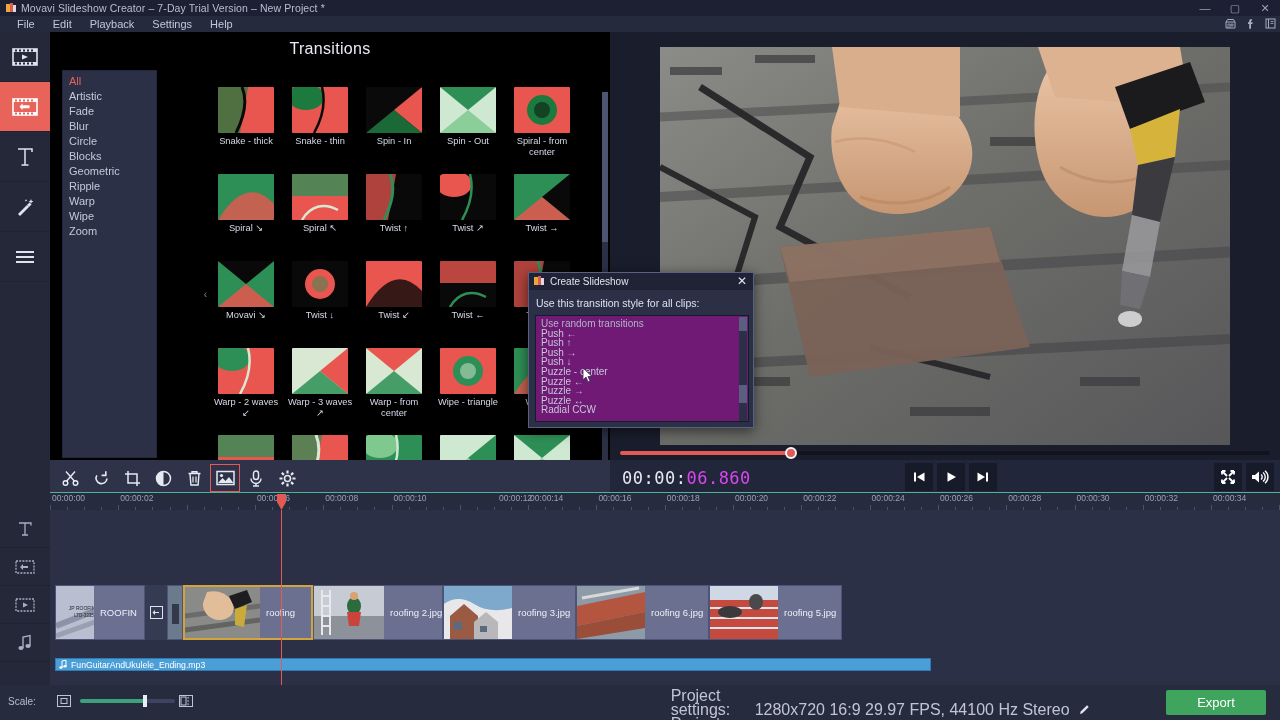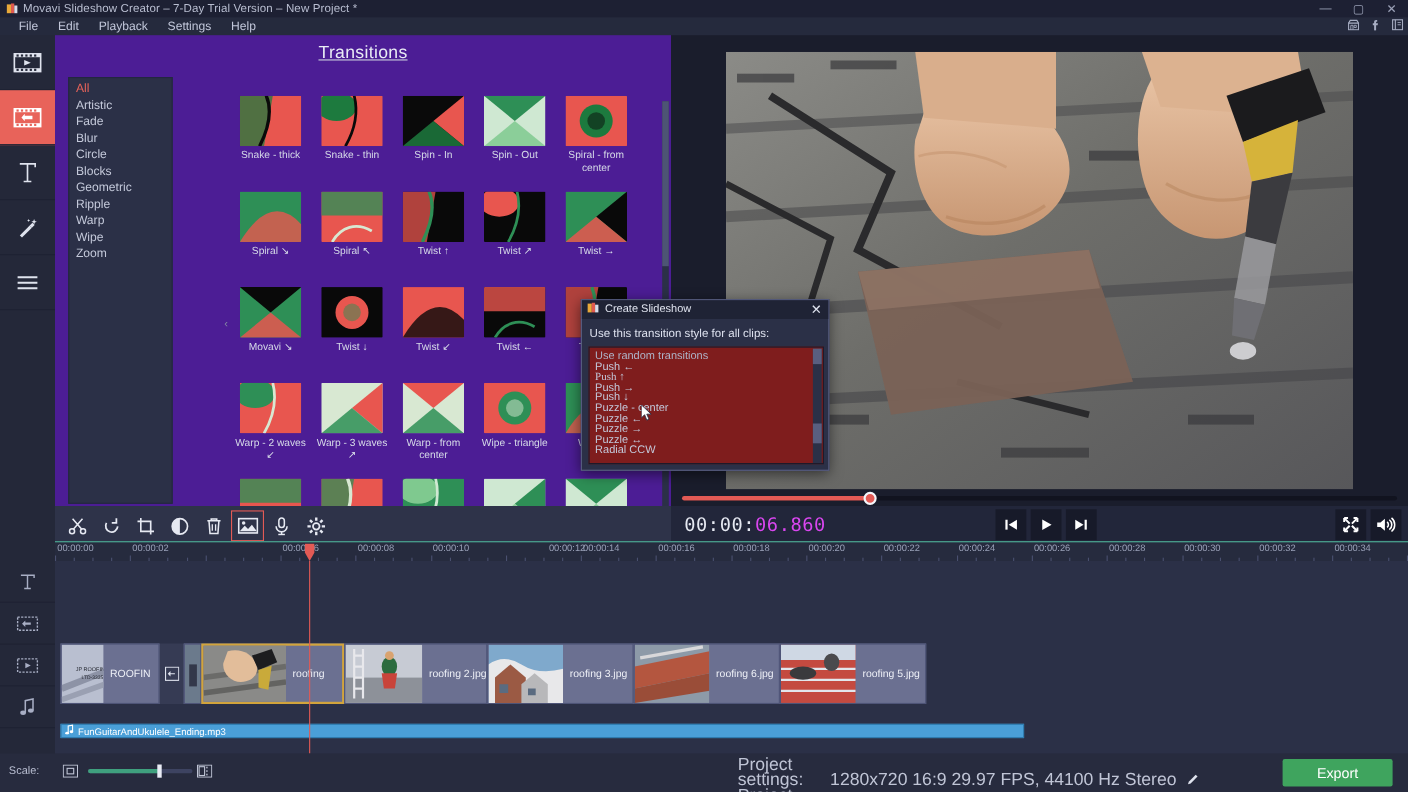--- a/index.html
+++ b/index.html
@@ -32,21 +32,21 @@
   
   .rail{
     position:absolute;left:0;top:32px;width:50px;height:688px;background:#242839;
   }
   .railbtn{ width:50px;height:50px;display:flex;align-items:center;justify-content:center;
             border-bottom:1px solid #1e2233;}
   .railbtn.active{ background:#e8635a; }
   .railbtn svg{ display:block; }
   
   .panel{
-    position:absolute;left:50px;top:32px;width:560px;height:428px;background:#4c1d95;text-decoration:underline;
+    position:absolute;left:50px;top:32px;width:560px;height:428px;background:#000000;
   }
   .panel-title{
     text-align:center;font-size:16px;color:#e9ecf5;padding-top:8px;letter-spacing:.3px;
   }
   .cats{
     position:absolute;left:12px;top:38px;width:95px;height:388px;background:#2b3047;
     border:1px solid #232740;padding:3px 0;
   }
   .cat{ padding:1px 6px; font-size:11px; color:#c4c9da; line-height:13px;}
   .cat.sel{ color:#e8635a; }
@@ -155,21 +155,21 @@
   .dialog{
     position:absolute;left:528px;top:272px;width:226px;height:156px;background:#2b3047;
     border:1px solid #5a6084;box-shadow:0 3px 12px rgba(0,0,0,.55);
   }
   .dlg-title{ height:17px;background:#1f2335;display:flex;align-items:center;padding-left:5px;}
   .dlg-title .dt{ font-size:10px;color:#dfe3ee;margin-left:5px;}
   .dlg-x{ position:absolute;right:4px;top:1px;width:14px;height:14px;display:flex;
           align-items:center;justify-content:center;color:#dfe3ee;font-size:12px;}
   .dlg-sub{ font-size:10.5px;color:#dde1ee;padding:7px 0 5px 7px;}
   .dlg-list{
-    position:absolute;left:6px;top:42px;width:214px;height:107px;background:#7f1d1d;
+    position:absolute;left:6px;top:42px;width:214px;height:107px;background:#701a75;
     border:1px solid #161a2c;overflow:hidden;
   }
   .dopt{ font-size:10px;color:#c3c8da;padding:0 5px;line-height:9.6px;height:9.6px;}
   .dopt.hl{ color:#aeb4c8;}
   .dscroll{ position:absolute;right:1px;top:1px;width:8px;height:105px;background:#2b3047;}
   .dsthumb{ position:absolute;left:0;top:0;width:8px;height:14px;background:#595f80;}
   .dsthumb2{ position:absolute;left:0;top:68px;width:8px;height:18px;background:#595f80;}
   .cursor{ position:absolute;left:583px;top:368px;width:9px;height:14px;z-index:40;}
 </style>
 </head>
@@ -935,21 +935,21 @@
     <span class="dlg-x">✕</span>
   </div>
   <div class="dlg-sub">Use this transition style for all clips:</div>
   <div class="dlg-list" id="dlg-list">
     <div class="dscroll">
       <div class="dsthumb"></div>
       <div class="dsthumb2"></div>
     </div>
   <div class="dopt hl" style="margin-top: 3px;">Use random transitions</div>
       <div class="dopt" style="margin-top: 0px;">Push ←</div>
-      <div class="dopt" style="margin-top: 0px; font-family: Liberation Serif, serif;">Push ↑</div>
+      <div class="dopt" style="margin-top: 0px;">Push ↑</div>
       <div class="dopt" style="margin-top: 0px;">Push →</div>
       <div class="dopt" style="margin-top: 0px;">Push ↓</div>
       <div class="dopt" style="margin-top: 0px;">Puzzle - center</div>
       <div class="dopt" style="margin-top: 0px;">Puzzle ←</div>
       <div class="dopt" style="margin-top: 0px;">Puzzle →</div>
       <div class="dopt" style="margin-top: 0px;">Puzzle ↔</div>
       <div class="dopt" style="margin-top: 0px;">Radial CCW</div>
     </div>
 </div>
 

